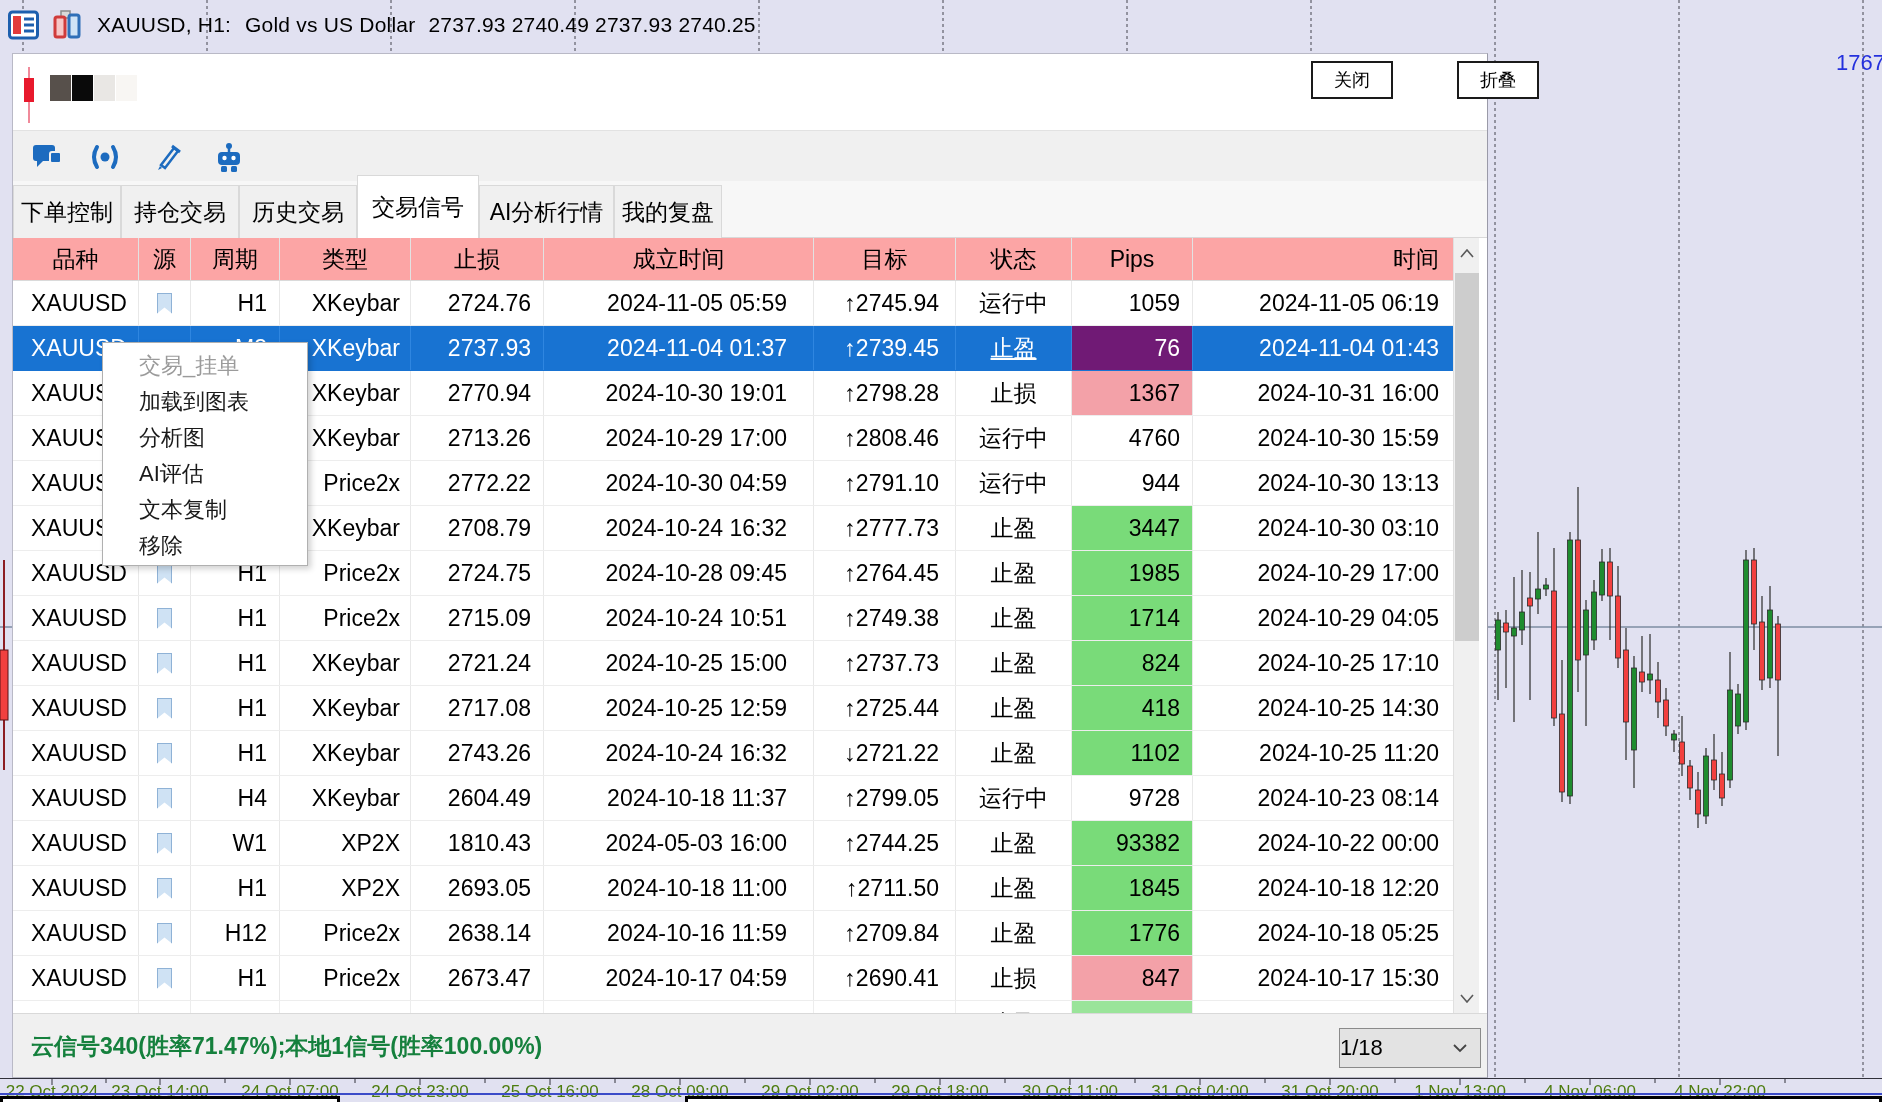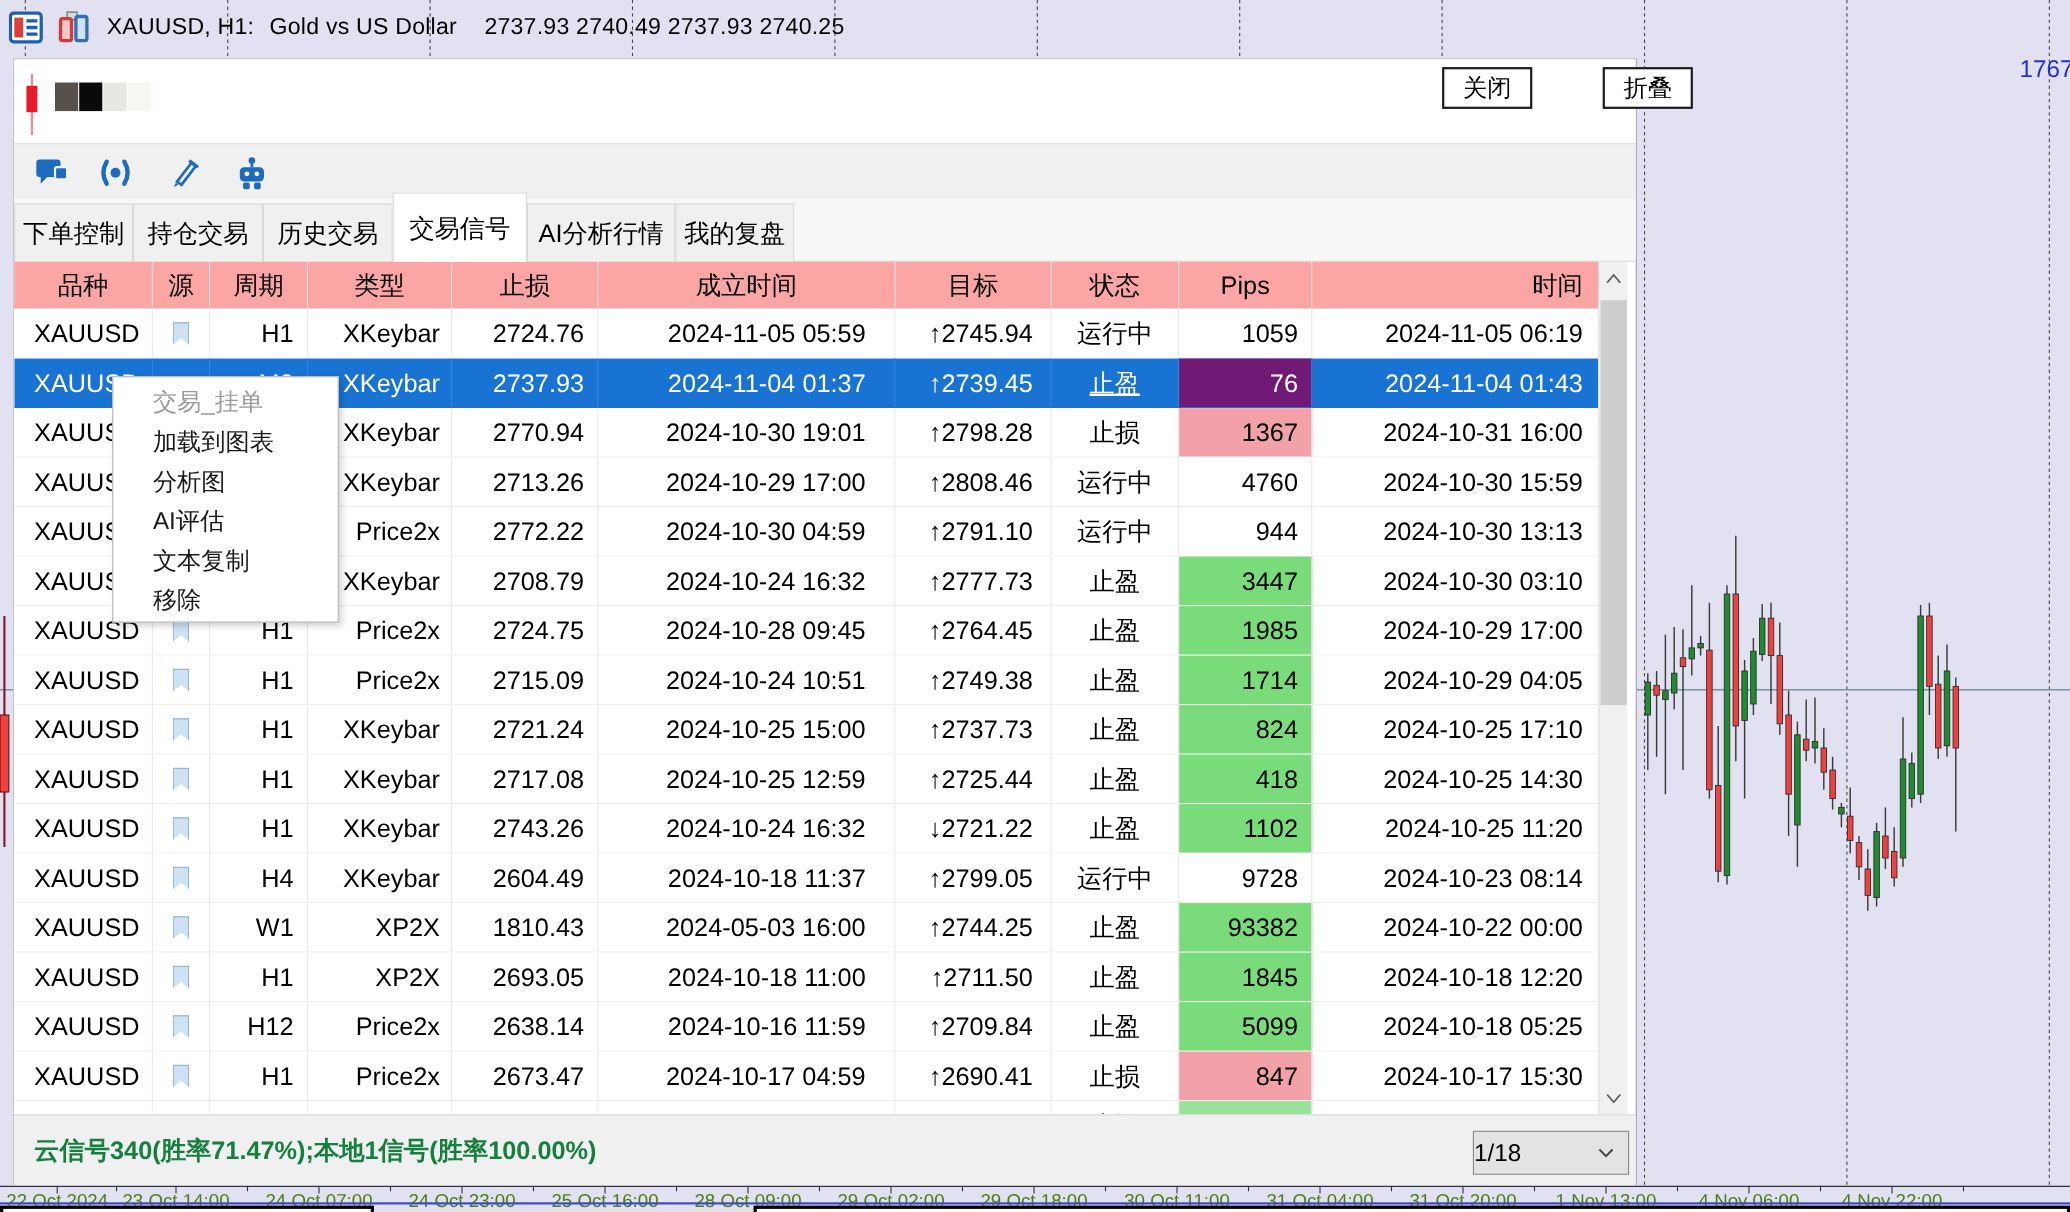--- a/index.html
+++ b/index.html
@@ -6,30 +6,30 @@
   html,body { width:1882px; height:1102px; overflow:hidden; }
   body { font-family:"Liberation Sans", sans-serif; }
   .screen { position:relative; width:1882px; height:1102px; background:#e1e1f1; overflow:hidden; }
   svg.chart-bg { position:absolute; left:0; top:0; z-index:0; }
 
   
   .topbar { position:absolute; left:0; top:0; width:1882px; height:50px; z-index:2; display:flex; align-items:center; }
   .topbar .ticon { width:31px; height:32px; margin-left:8px; }
   .topbar .ticon + .ticon { margin-left:13px; }
   .tb-text { font-size:21px; color:#000; margin-left:14px; letter-spacing:0.2px; }
-  .tb-text.nums { margin-left:25px; }
+  .tb-text.nums { margin-left:13px; }
   .price-label { position:absolute; left:1836px; top:50px; font-size:22px; color:#2430dd; z-index:2; white-space:nowrap; }
 
   
   .panel { position:absolute; left:12px; top:53px; width:1476px; height:1025px; background:#fff; z-index:10; border:1px solid #b9b9c6; border-right:1px solid #9a9aa8; }
   .logo-strip { position:absolute; left:0; top:0; width:100%; height:76px; background:#fff; }
   .mini-candle { position:absolute; left:8px; top:13px; width:16px; height:56px; }
   .logo-squares { position:absolute; left:37px; top:21px; display:flex; }
   .logo-squares .sq { width:21px; height:26px; margin-right:1px; }
-  .btn { position:absolute; top:7px; height:38px; background:#fff; border:2px solid #1a1a1a; font-size:22px; color:#000; display:flex; align-items:center; justify-content:center; cursor:default; font-family:"Liberation Sans",sans-serif; }
+  .btn { position:absolute; top:7px; height:38px; background:#fff; border:2px solid #1a1a1a; font-size:18px; color:#000; display:flex; align-items:center; justify-content:center; cursor:default; font-family:"Liberation Sans",sans-serif; }
   .btn.close { left:1298px; width:82px; }
   .btn.collapse { left:1444px; width:82px; }
 
   .toolbar { position:absolute; left:0; top:76px; width:100%; height:51px; background:#f0f0f0; border-top:1px solid #e2e2e2; }
   .toolbar .tool { position:absolute; top:9px; width:34px; height:34px; }
 
   .tabstrip { position:absolute; left:0; top:127px; width:100%; height:57px; background:#f7f7f7; border-bottom:1px solid #d9d9d9; }
   .tab { position:absolute; top:4px; height:53px; background:#f0f0f0; border:1px solid #d9d9d9; border-bottom:none; display:flex; align-items:center; justify-content:center; font-size:23px; color:#000; }
   .tab.active { top:-6px; height:63px; background:#fff; z-index:3; }
 
@@ -531,21 +531,21 @@
             <span class="bookmark"></span>
           </div>
           <div class="cell c2">H12</div>
           <div class="cell c3">Price2x</div>
           <div class="cell c4">2638.14</div>
           <div class="cell c5">2024-10-16 11:59</div>
           <div class="cell c6">↑2709.84</div>
           <div class="cell c7">
             <span>止盈</span>
           </div>
-          <div class="cell c8 pips pips-green">5099</div>
+          <div class="cell c8 pips pips-green">1776</div>
           <div class="cell c9">2024-10-18 05:25</div>
         </div>
         <div class="trow">
           <div class="cell c0">XAUUSD</div>
           <div class="cell c1">
             <span class="bookmark"></span>
           </div>
           <div class="cell c2">H1</div>
           <div class="cell c3">Price2x</div>
           <div class="cell c4">2673.47</div>

